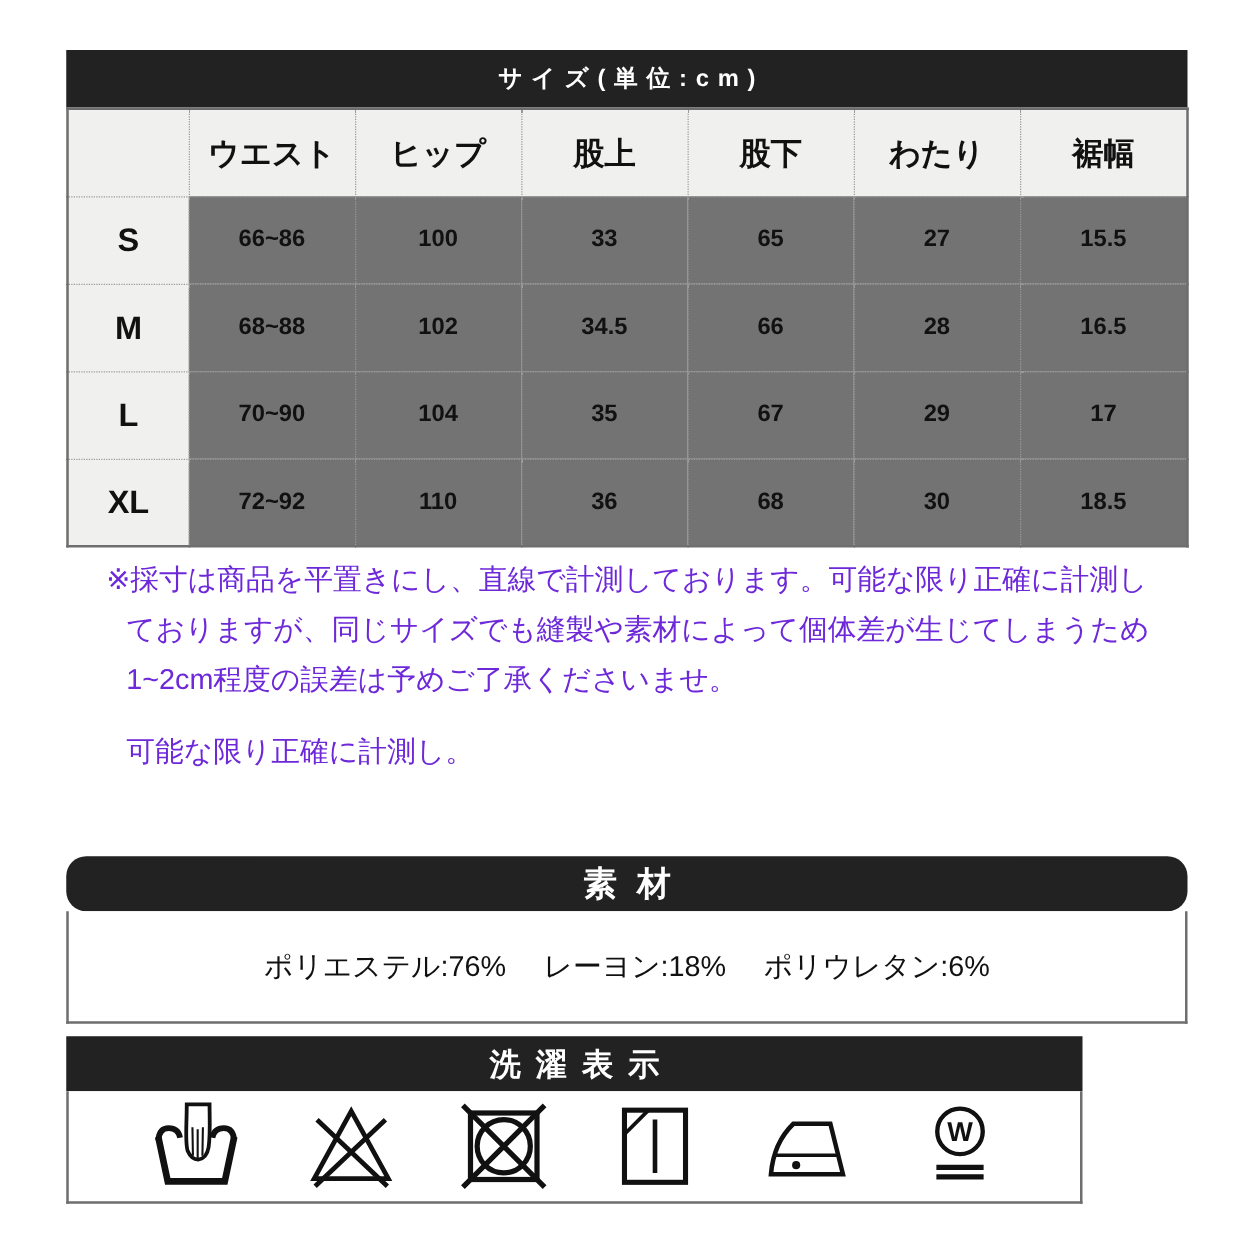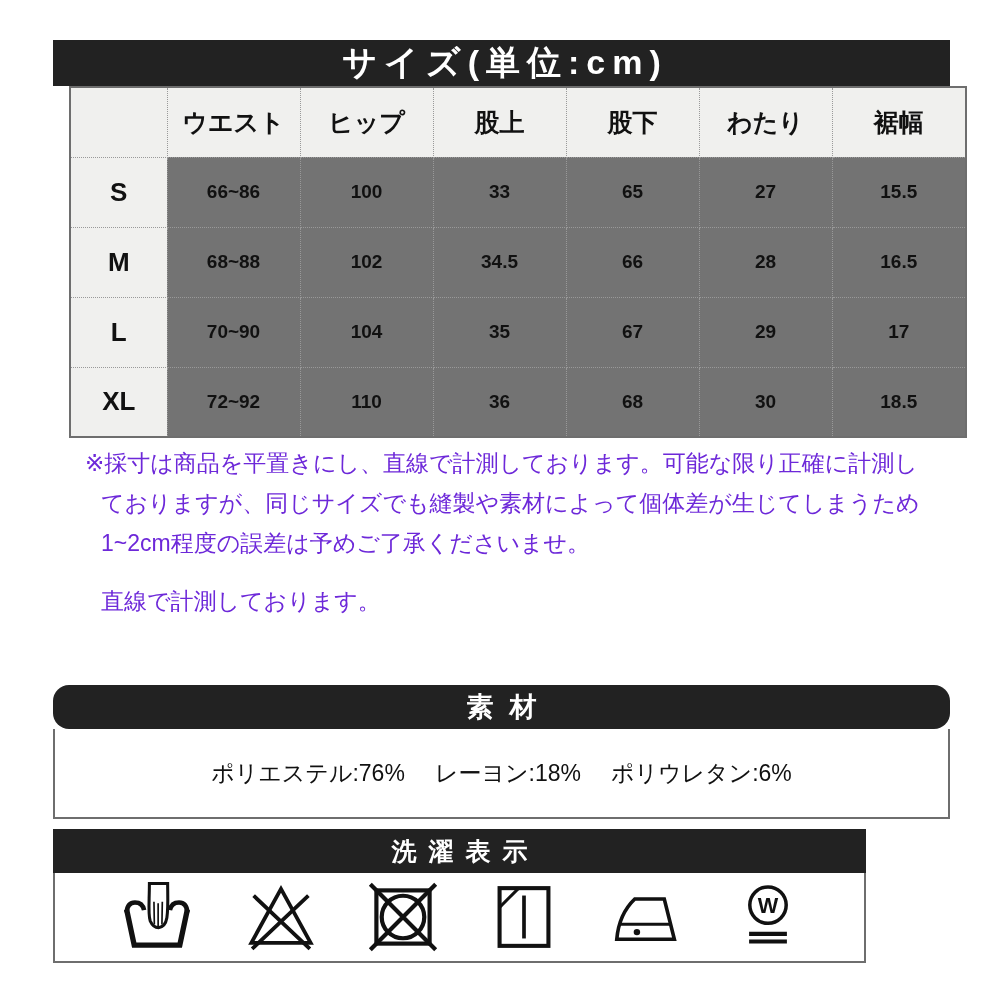--- a/index.html
+++ b/index.html
@@ -8,25 +8,24 @@
     font-family:"Liberation Sans","DejaVu Sans",sans-serif; color:#111111;
     overflow:hidden;
   }
   .bar {
     background:#222222; color:#ffffff; font-weight:bold;
     display:flex; align-items:center; justify-content:center;
   }
 
   
   .size-block { position:absolute; left:53px; top:40px; width:897px; }
-  .size-title { height:46px; font-size:34px; letter-spacing:7px; padding-left:7px; box-sizing:border-box; }
+  .size-title { height:46px; font-size:19px; letter-spacing:7px; padding-left:7px; box-sizing:border-box; }
   table.size-table {
     width:897px; border-collapse:collapse; table-layout:fixed;
     border:2px solid #6e6e6e;
-    margin-left:16px;
   }
   table.size-table th, table.size-table td {
     border:1px dotted #999999; text-align:center; vertical-align:middle; padding:0;
   }
   table.size-table tr { height:70px; }
   th.col-head { background:#f0f0ee; font-size:25px; font-weight:bold; }
   td.row-label { background:#f0f0ee; font-size:26px; font-weight:bold; }
   td.val { background:#737373; font-size:19px; font-weight:bold; }
 
   
@@ -120,21 +119,21 @@
       </table>
   </div>
 
   <div class="note" id="note1">
     <div>※採寸は商品を平置きにし、直線で計測しております。可能な限り正確に計測し</div>
     <div class="cont">ておりますが、同じサイズでも縫製や素材によって個体差が生じてしまうため</div>
     <div class="cont">1~2cm程度の誤差は予めご了承くださいませ。</div>
   </div>
 
   <div class="note" id="note2">
-    <div class="cont">直線で計測しております。</div>
+    <div class="cont">可能な限り正確に計測し。</div>
   </div>
 
   <div class="material-block">
     <div class="bar material-title">素材</div>
     <div class="material-content">
       <span>ポリエステル:76%</span>
       <span>レーヨン:18%</span>
       <span>ポリウレタン:6%</span>
     </div>
   </div>

